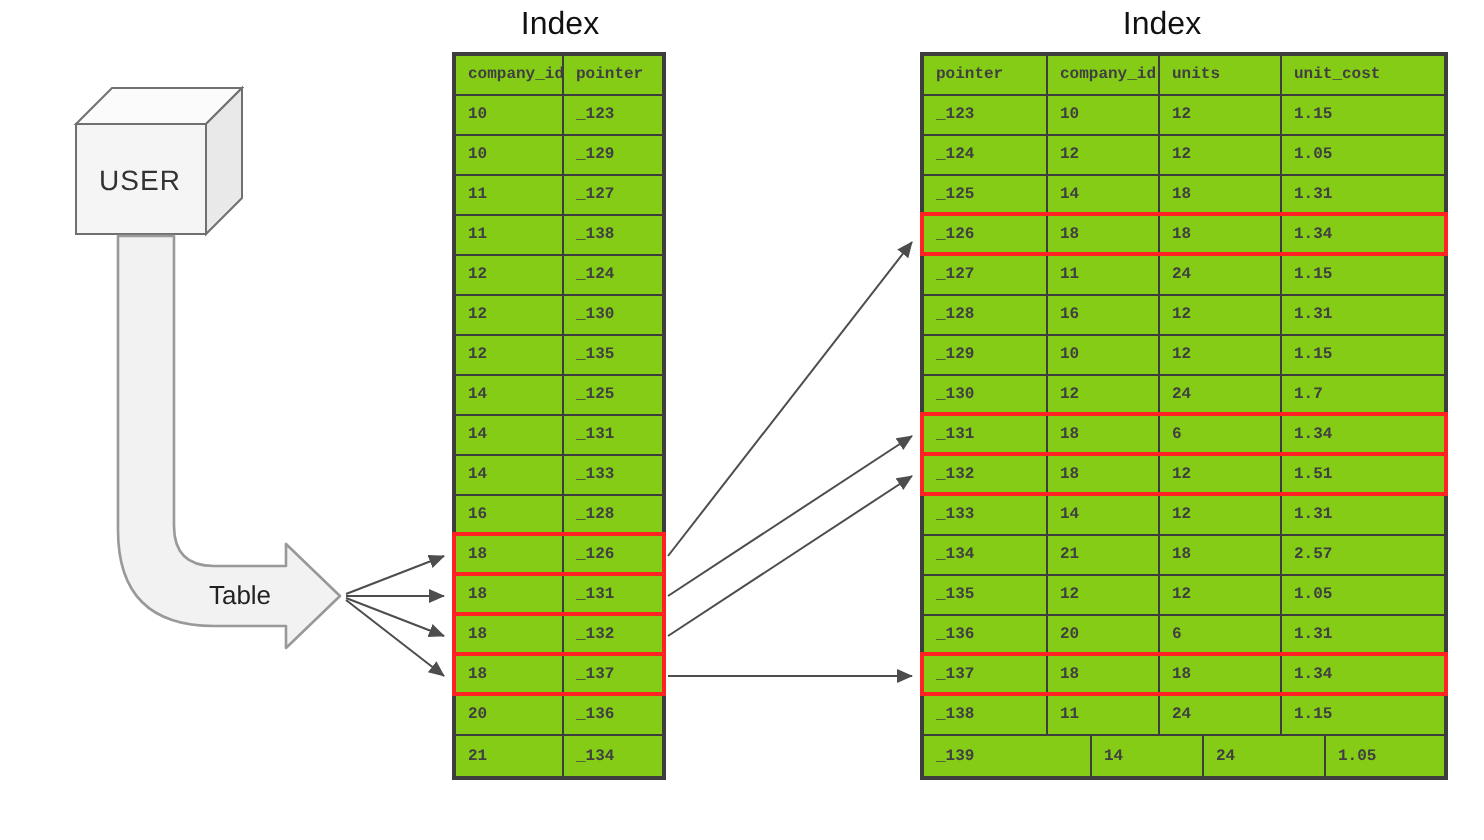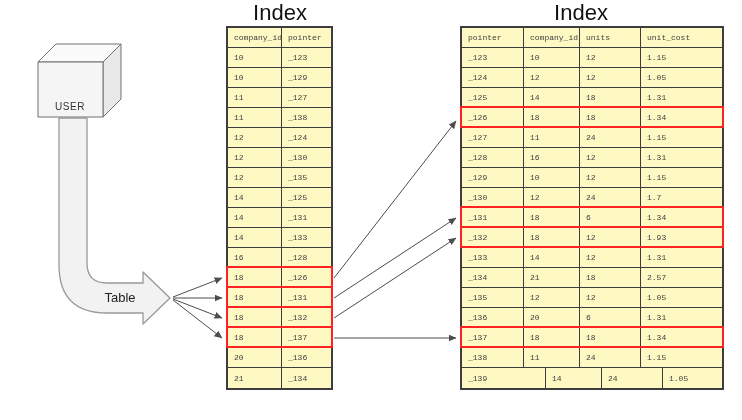--- a/index.html
+++ b/index.html
@@ -3,48 +3,48 @@
 <meta charset="utf-8">
 <style>
   html,body{margin:0;padding:0;}
   body{
     width:742px;height:420px;position:relative;background:#ffffff;
     font-family:"Liberation Sans", sans-serif;overflow:hidden;
   }
   #arrow-layer{position:absolute;left:0;top:0;z-index:1;}
   .title{
     position:absolute;top:2px;transform:translateX(-50%);
-    font-size:22px;line-height:22px;color:#111;z-index:4;white-space:nowrap;
+    font-size:16px;line-height:22px;color:#111;z-index:4;white-space:nowrap;
   }
   #index-title{left:280px;}
   #table-title{left:581px;}
   .dtable{
     position:absolute;top:26px;border:2px solid #3d3d3d;background:#fff;z-index:2;
   }
   #index-table{left:226px;}
   #main-table{left:460px;}
   .trow{
     display:flex;height:20px;box-sizing:border-box;
-    border-bottom:1px solid #3d3d3d;position:relative;background:#fef9c3;
+    border-bottom:1px solid #3d3d3d;position:relative;background:#84cc16;font-weight:bold;
   }
   .dtable .trow:last-child{border-bottom:none;}
   .tcell{
     box-sizing:border-box;border-right:1px solid #3d3d3d;
     padding-left:6px;display:flex;align-items:center;
     font-family:"Liberation Mono", monospace;font-size:8px;color:#404040;
     overflow:hidden;white-space:nowrap;
   }
   .trow .tcell:last-child{border-right:none;}
   .hl::after{
     content:"";position:absolute;left:-2px;right:-2px;top:-2px;bottom:-1px;
     border:2px solid var(--hl,#ff2222);pointer-events:none;z-index:3;
   }
   #user-label{
-    position:absolute;left:70px;top:101px;transform:translateX(-50%);
-    font-size:10px;letter-spacing:0.5px;color:#333;z-index:4;
+    position:absolute;left:70px;top:82px;transform:translateX(-50%);
+    font-size:14px;letter-spacing:0.5px;color:#333;z-index:4;
   }
   #query-label{
     position:absolute;left:120px;top:290px;transform:translateX(-50%);
     font-size:13px;color:#222;z-index:4;white-space:nowrap;
   }
 </style>
 </head>
 <body>
 
 <svg id="arrow-layer" width="742" height="420" viewBox="0 0 742 420">
@@ -210,21 +210,21 @@
     <div class="trow hl">
       <div class="tcell" style="width: 62px;">_131</div>
       <div class="tcell" style="width: 56px;">18</div>
       <div class="tcell" style="width: 61px;">6</div>
       <div class="tcell" style="width: 59px;">1.34</div>
     </div>
     <div class="trow hl">
       <div class="tcell" style="width: 62px;">_132</div>
       <div class="tcell" style="width: 56px;">18</div>
       <div class="tcell" style="width: 61px;">12</div>
-      <div class="tcell" style="width: 59px;">1.93</div>
+      <div class="tcell" style="width: 59px;">1.51</div>
     </div>
     <div class="trow">
       <div class="tcell" style="width: 62px;">_133</div>
       <div class="tcell" style="width: 56px;">14</div>
       <div class="tcell" style="width: 61px;">12</div>
       <div class="tcell" style="width: 59px;">1.31</div>
     </div>
     <div class="trow">
       <div class="tcell" style="width: 62px;">_134</div>
       <div class="tcell" style="width: 56px;">21</div>

